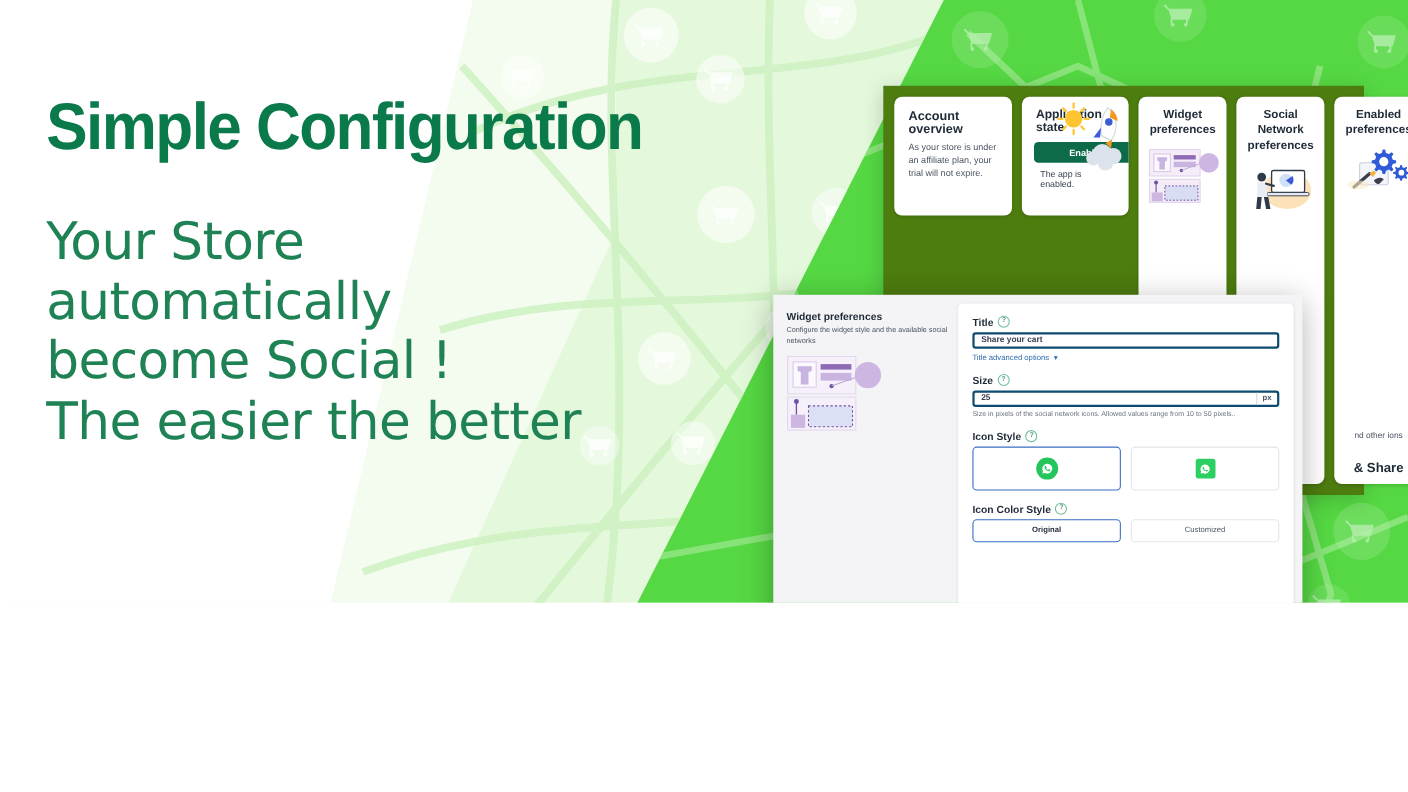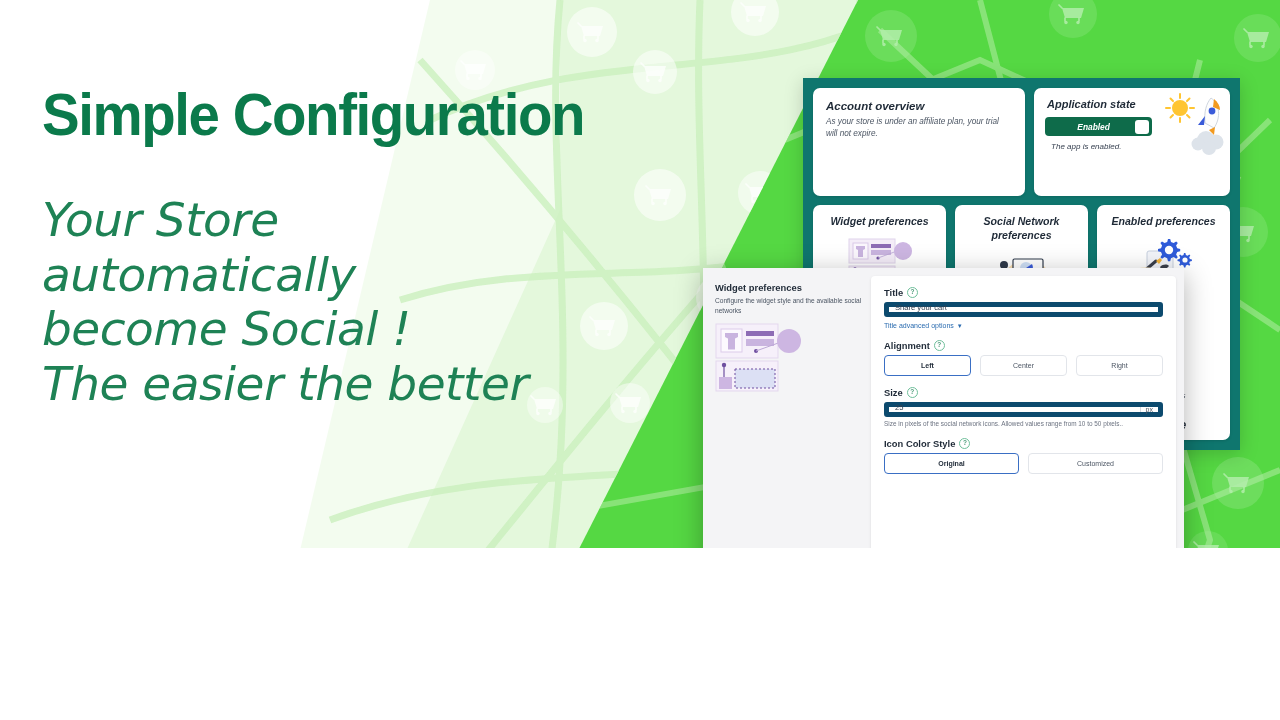--- a/index.html
+++ b/index.html
@@ -60,31 +60,31 @@
   .sub{
     margin:0;
     margin-top:48px;
     font-size:47px;
     line-height:1.16;
     color:#1E8255;
     font-weight:400;
     font-family:"DejaVu Sans", sans-serif;
     letter-spacing:-.5px;
   }
-  .sub span{display:block;font-style:italic;}
+  .sub span{display:block;}
 
   
   .panel-back{
     position:absolute; left:803px; top:78px;
     width:437px; height:372px;
-    background:#0f766e;
+    background:#4d7c0f;
     box-shadow:0 4px 18px rgba(0,0,0,.18);
     padding:10px;
     box-sizing:border-box;
-    display:flex; flex-direction:column; gap:9px;font-style:italic;
+    display:flex; flex-direction:row; gap:9px;
   }
   .row-top{ display:flex; gap:9px; height:108px; }
   .card{
     background:#fff; border-radius:7px;
     box-shadow:0 1px 3px rgba(0,0,0,.13);
     box-sizing:border-box;
   }
   .card-acct{ flex:1.07; padding:12px 13px; }
   .card-acct h3{
     margin:0 0 4px 0; font-size:11.5px; font-weight:bold; color:#1F2A37;
@@ -150,23 +150,23 @@
   .flabel{
     font-size:9.4px; font-weight:bold; color:#1F2A37;
     display:flex; align-items:center; gap:4px; margin:0 0 4px;
   }
   .qmark{
     width:9px;height:9px;border-radius:50%;border:1px solid #6FBF9B;
     color:#4C9A78;font-size:6.5px;line-height:8px;text-align:center;
     display:inline-block; font-weight:bold;
   }
   .finput{
-    height:15px; border:5px solid #0c4a6e; border-radius:3px; background:#fff;
-    display:flex; align-items:flex-end; padding:0 6px;
-    font-size:7.6px; color:#374151; box-sizing:border-box;
+    height:15px; border:2px solid #0c4a6e; border-radius:3px; background:#fff;
+    display:flex; align-items:flex-start; padding:0 6px;
+    font-size:7.6px; color:#374151; box-sizing:border-box;font-weight:bold;
   }
   .finput.withsuffix{ padding-right:0; }
   .suffix{
     margin-left:auto; border-left:1px solid #D6D9DE; height:100%;
     display:flex;align-items:center; padding:0 5px; font-size:7px; color:#4B5563;
   }
   .hint{ margin:3px 0 0; font-size:6.4px; color:#6B7280; }
   .advlink{
     margin:5px 0 0; font-size:7px; color:#2B6CB0; display:flex; align-items:center; gap:3px;
   }
@@ -439,44 +439,55 @@
         </div>
         <div class="finput">
           <span>Share your cart</span>
         </div>
         <div class="advlink">
           <span>Title advanced options</span>
           <span style="font-size:6px">▼</span>
         </div>
       </div>
 
-      <div class="blk">
-        <div class="flabel">
-          <span>Alignment</span>
-          <span class="qmark">?</span>
-        </div>
-        <div class="seg">
-          <div class="segbtn sel">Left</div>
-          <div class="segbtn">Center</div>
-          <div class="segbtn">Right</div>
-        </div>
-      </div>
 
       <div class="blk">
         <div class="flabel">
           <span>Size</span>
           <span class="qmark">?</span>
         </div>
         <div class="finput withsuffix">
           <span>25</span>
           <span class="suffix">px</span>
         </div>
         <div class="hint">Size in pixels of the social network icons. Allowed values range from 10 to 50 pixels..</div>
       </div>
 
+      <div class="blk">
+        <div class="flabel">
+          <span>Icon Style</span>
+          <span class="qmark">?</span>
+        </div>
+        <div class="seg">
+          <div class="segbtn segtall sel">
+            <span class="wa-round">
+              <svg width="12" height="12" viewBox="0 0 24 24">
+                  <path fill="#fff" d="M12 3a9 9 0 0 0-7.7 13.6L3.2 21l4.5-1.2A9 9 0 1 0 12 3zm5.1 12.6c-.2.6-1.2 1.1-1.7 1.1-.4 0-1 .1-3-.8-2.5-1-4.1-3.6-4.2-3.8-.1-.2-1-1.3-1-2.5s.6-1.8.9-2c.2-.3.5-.3.7-.3h.5c.2 0 .4 0 .6.5l.8 2c.1.2.1.4 0 .5l-.3.4-.3.3c-.1.1-.2.3 0 .5.1.3.6 1.1 1.4 1.7 1 .8 1.7 1 2 1.1.2.1.4.1.5-.1l.7-.8c.2-.2.3-.2.5-.1l1.9.9c.2.1.4.2.4.3.1.1.1.5 0 1z"></path>
+                </svg>
+            </span>
+          </div>
+          <div class="segbtn segtall">
+            <span class="wa-square">
+              <svg width="11" height="11" viewBox="0 0 24 24">
+                  <path fill="#fff" d="M12 3a9 9 0 0 0-7.7 13.6L3.2 21l4.5-1.2A9 9 0 1 0 12 3zm5.1 12.6c-.2.6-1.2 1.1-1.7 1.1-.4 0-1 .1-3-.8-2.5-1-4.1-3.6-4.2-3.8-.1-.2-1-1.3-1-2.5s.6-1.8.9-2c.2-.3.5-.3.7-.3h.5c.2 0 .4 0 .6.5l.8 2c.1.2.1.4 0 .5l-.3.4-.3.3c-.1.1-.2.3 0 .5.1.3.6 1.1 1.4 1.7 1 .8 1.7 1 2 1.1.2.1.4.1.5-.1l.7-.8c.2-.2.3-.2.5-.1l1.9.9c.2.1.4.2.4.3.1.1.1.5 0 1z"></path>
+                </svg>
+            </span>
+          </div>
+        </div>
+      </div>
 
       <div class="blk">
         <div class="flabel">
           <span>Icon Color Style</span>
           <span class="qmark">?</span>
         </div>
         <div class="seg">
           <div class="segbtn sel">Original</div>
           <div class="segbtn">Customized</div>
         </div>

